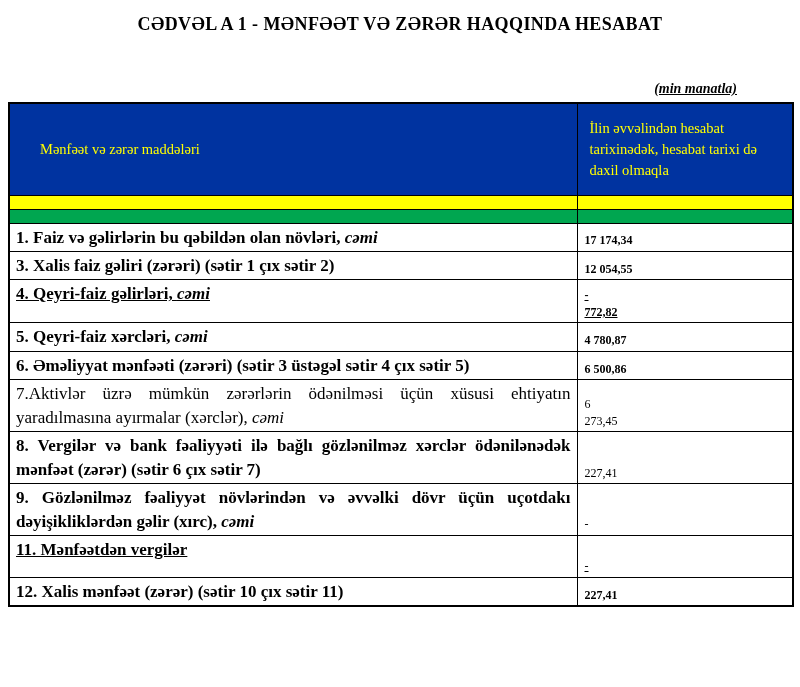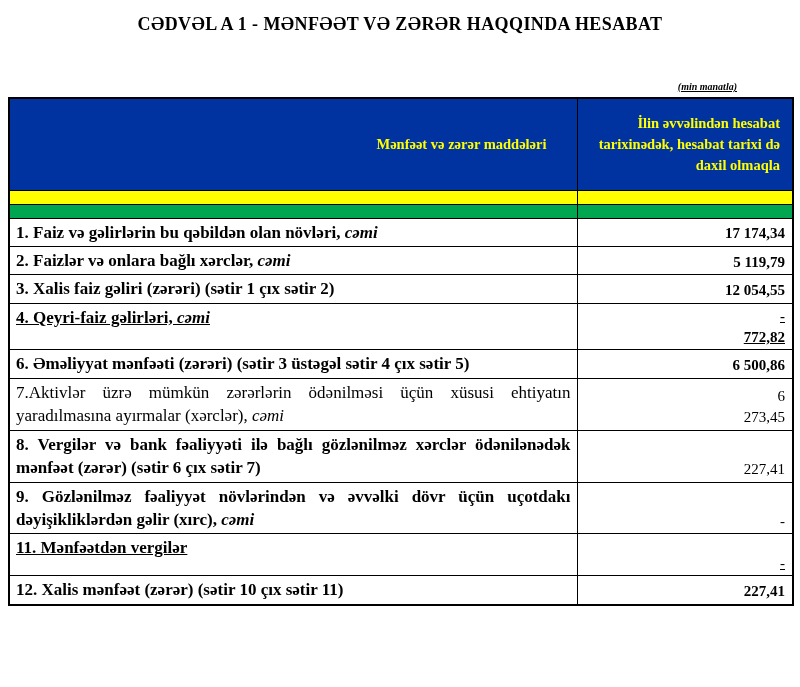--- a/index.html
+++ b/index.html
@@ -18,66 +18,65 @@
     font-size: 18px;
     font-weight: bold;
     letter-spacing: 0.4px;
   }
 
   .unit-note {
     margin: 46px 55px 5px 0;
     text-align: right;
     font-style: italic;
     font-weight: bold;
-    font-size: 10px;
+    font-size: 14px;
     text-decoration: underline;
   }
 
   table.report {
     width: 784px;
     border-collapse: collapse;
     table-layout: fixed;
     border: 2px solid var(--border, #000);
   }
   col.c-items { width: 568px; }
   col.c-amount { width: 216px; }
 
   th, td { border: 1px solid var(--border, #000); }
 
   .head-row { height: 92px; }
   thead th {
     background: var(--header-bg, #0033A0);
     color: var(--header-text, #FFFF00);
-    font-weight: bold;
+    font-weight: normal;
     font-size: 14.5px;
-    text-align: right;
+    text-align: left;
     vertical-align: middle;
     line-height: 1.45;
   }
   .th-items { padding: 4px 30px; }
   .th-amount { padding: 4px 12px; }
 
   .band td { height: 14px; padding: 0; }
   .band-yellow td { background: var(--band-yellow, #FFFF00); }
   .band-green td { background: var(--band-green, #00A650); }
 
   tbody td.label {
     font-weight: bold;
     text-align: justify;
     vertical-align: top;
     padding: 2px 6px;
     font-size: 17px;
     line-height: 1.38;
   }
   tbody td.value {
     font-weight: bold;
-    text-align: right;
     vertical-align: bottom;
     padding: 2px 7px;
-    font-size: 15px;
+    font-size: 12px;
     line-height: 1.38;
     white-space: pre-line;
   }
   tr.plain td.label, tr.plain td.value { font-weight: normal; }
   td.value.vnorm { font-weight: normal; }
 
   tr.r1, tr.r2, tr.r3, tr.r5, tr.r6 { height: 24px; }
   tr.r4  { height: 43px; text-decoration: underline; }
   tr.r7  { height: 43px; }
   tr.r8  { height: 46px; font-family: Liberation Serif, serif; }
@@ -114,32 +113,32 @@
       <tr class="band band-green">
         <td></td>
         <td></td>
       </tr>
     </thead>
     <tbody>
       <tr class="row r1">
         <td class="label"><span class="lmain">1. Faiz və gəlirlərin bu qəbildən olan növləri, </span><i class="lsfx">cəmi</i></td>
         <td class="value">17 174,34</td>
       </tr>
-      <tr class="row r2">
-        <td class="label"><span class="lmain">2. Faizlər və onlara bağlı xərclər, </span><i class="lsfx">cəmi</i></td>
-        <td class="value">5 119,79</td>
-      </tr>
       <tr class="row r3">
         <td class="label"><span class="lmain">3. Xalis faiz gəliri (zərəri) (sətir 1 çıx sətir 2)</span></td>
         <td class="value">12 054,55</td>
       </tr>
       <tr class="row r4">
         <td class="label"><span class="lmain">4. Qeyri-faiz gəlirləri, </span><i class="lsfx">cəmi</i></td>
         <td class="value">-
 772,82</td>
+      </tr>
+      <tr class="row r5">
+        <td class="label"><span class="lmain">5. Qeyri-faiz xərcləri, </span><i class="lsfx">cəmi</i></td>
+        <td class="value">4 780,87</td>
       </tr>
       <tr class="row r6">
         <td class="label"><span class="lmain">6. Əməliyyat mənfəəti (zərəri) (sətir 3 üstəgəl sətir 4 çıx sətir 5)</span></td>
         <td class="value">6 500,86</td>
       </tr>
       <tr class="row r7 plain">
         <td class="label"><span class="lmain">7.Aktivlər üzrə mümkün zərərlərin ödənilməsi üçün xüsusi ehtiyatın yaradılmasına ayırmalar (xərclər), </span><i class="lsfx">cəmi</i></td>
         <td class="value">6
 273,45</td>
       </tr>

